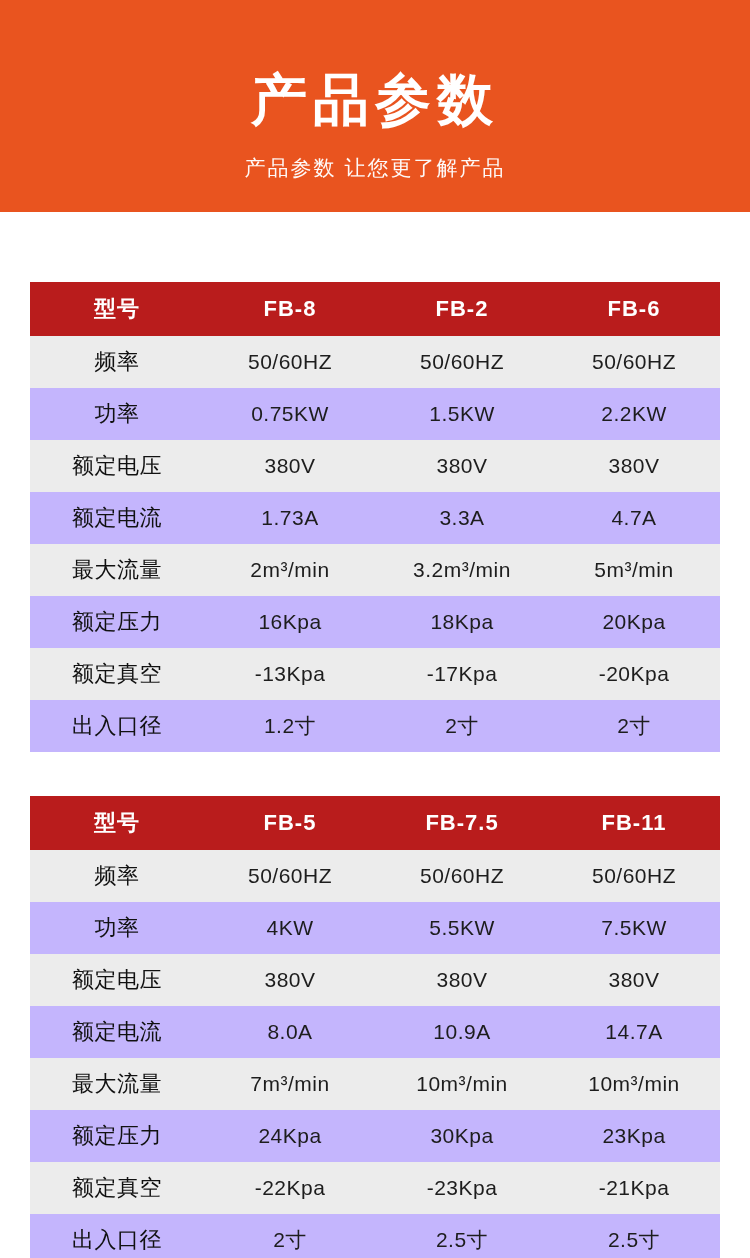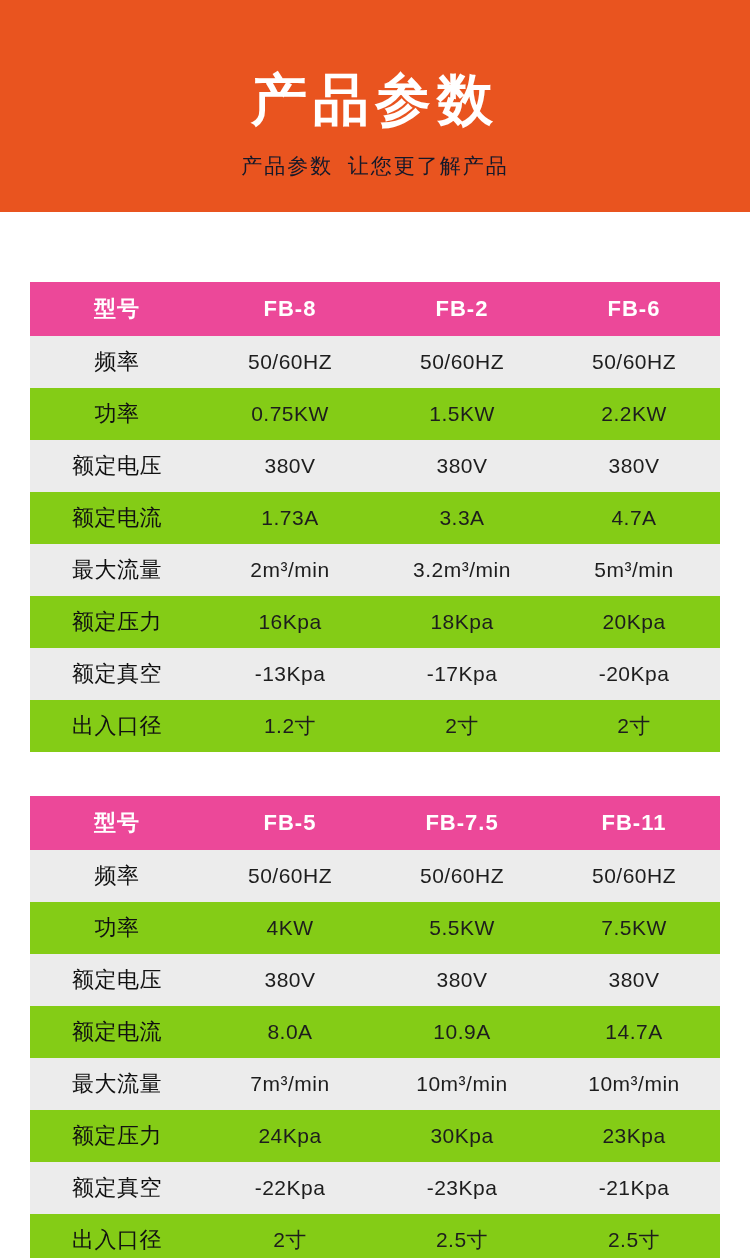--- a/index.html
+++ b/index.html
@@ -37,25 +37,24 @@
     line-height: 64px;
     font-weight: bold;
     color: #ffffff;
     letter-spacing: 6px;
     text-align: center;
   }
   .banner-sub {
     margin-top: 22px;
     font-size: 21px;
     line-height: 28px;
-    color: #0f172a;
+    color: #ffffff;
     letter-spacing: 2px;
     text-align: center;
     opacity: 0.97;
-    font-family: Liberation Mono, monospace;
   }
 
   
   .tables-wrap {
     padding: 0 30px;
     box-sizing: border-box;
     width: 750px;
   }
   .spec-table {
     width: 690px;
@@ -65,40 +64,40 @@
   }
   .spec-table.second {
     margin-top: 44px;
   }
   .spec-table col.c1 { width: 174px; }
   .spec-table col.c2 { width: 172px; }
   .spec-table col.c3 { width: 172px; }
   .spec-table col.c4 { width: 172px; }
 
   .spec-table thead th {
-    background: #ec4899;
+    background: #b91c1c;
     color: #ffffff;
     font-size: 22px;
     font-weight: bold;
     height: 52px;
     text-align: center;
     letter-spacing: 1px;
   }
   .spec-table tbody td {
     height: 50px;
     text-align: center;
     font-size: 21px;
     color: #1d1d1d;
     letter-spacing: 0.5px;
   }
   .spec-table tbody tr.odd td {
     background: #ececec;
   }
   .spec-table tbody tr.even td {
-    background: #84cc16;
+    background: #c4b5fd;
   }
   .spec-table tbody td.rowhead {
     font-size: 22px;
     color: #111;
   }
 </style>
 </head>
 <body>
 
 <div class="page">

